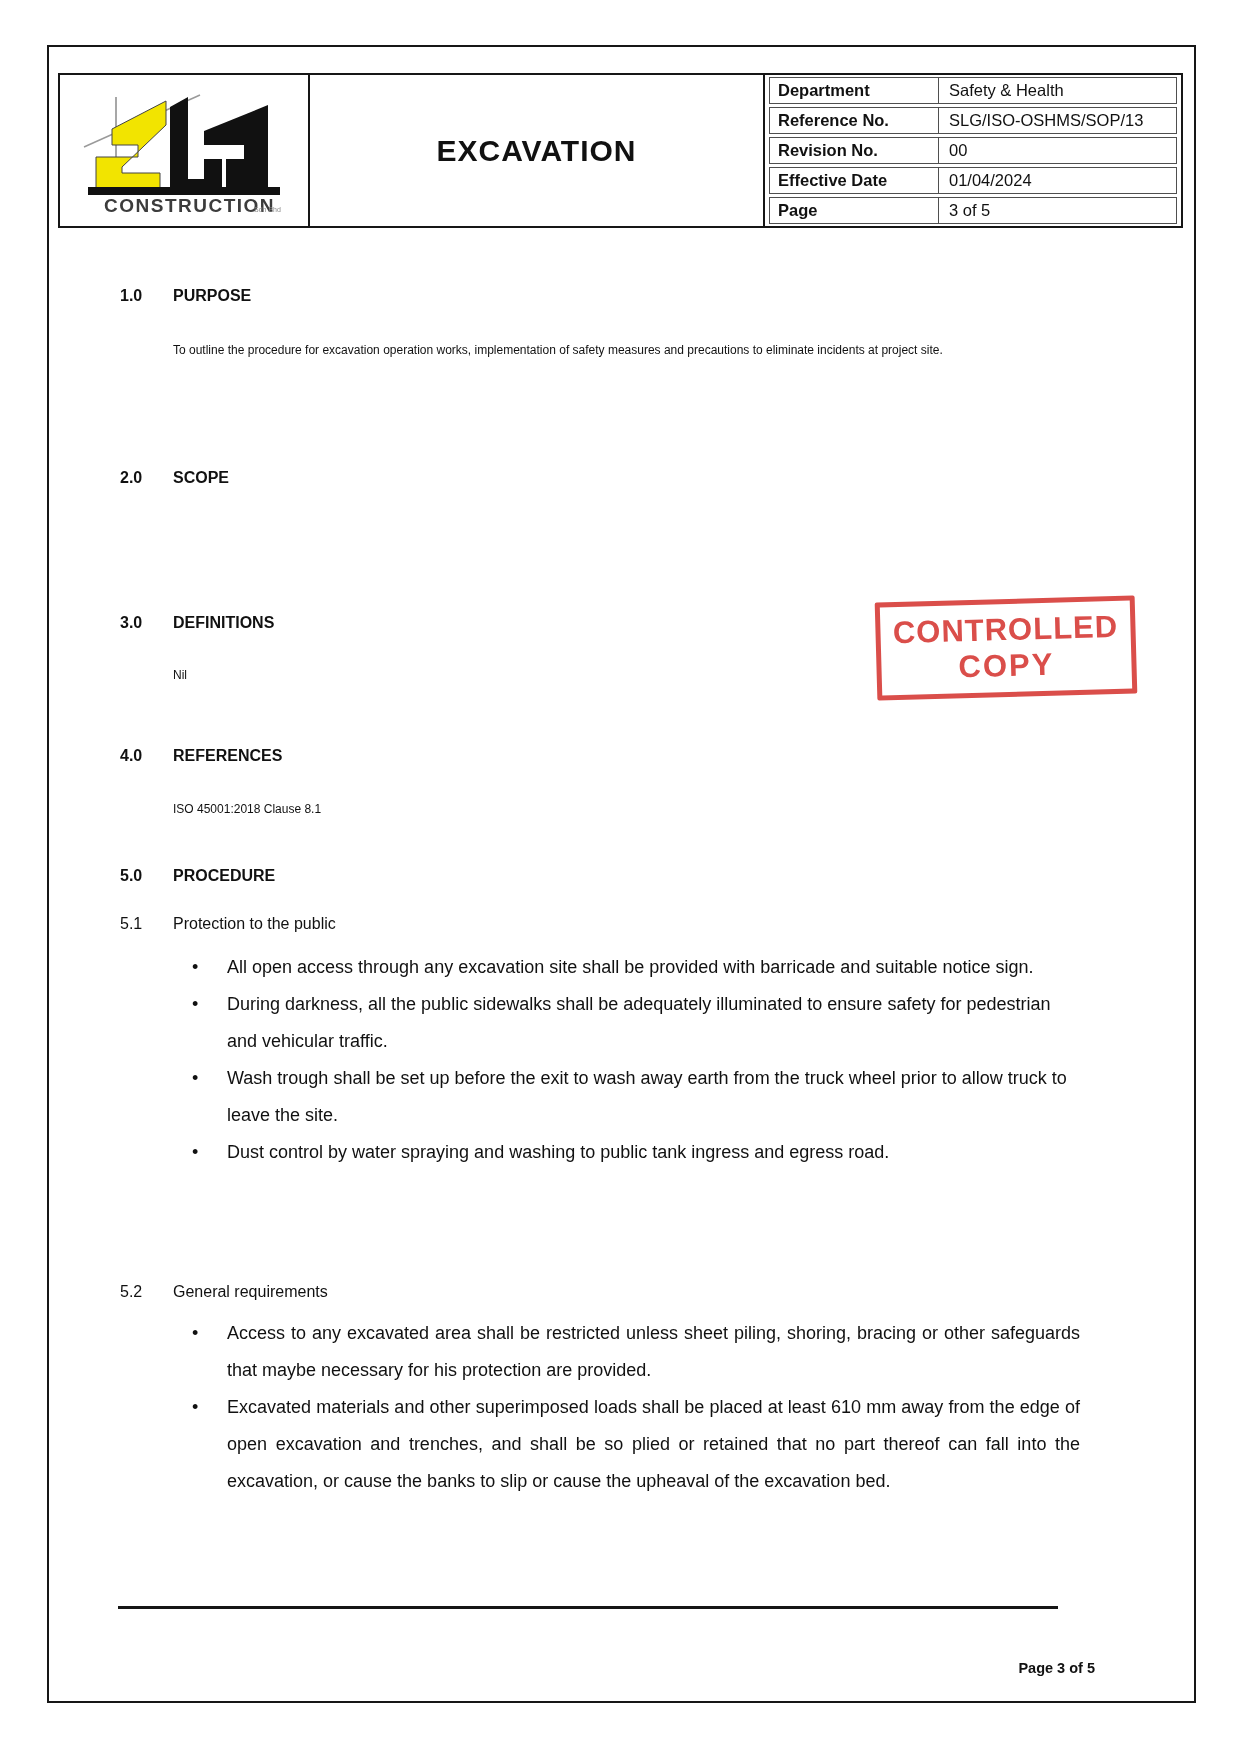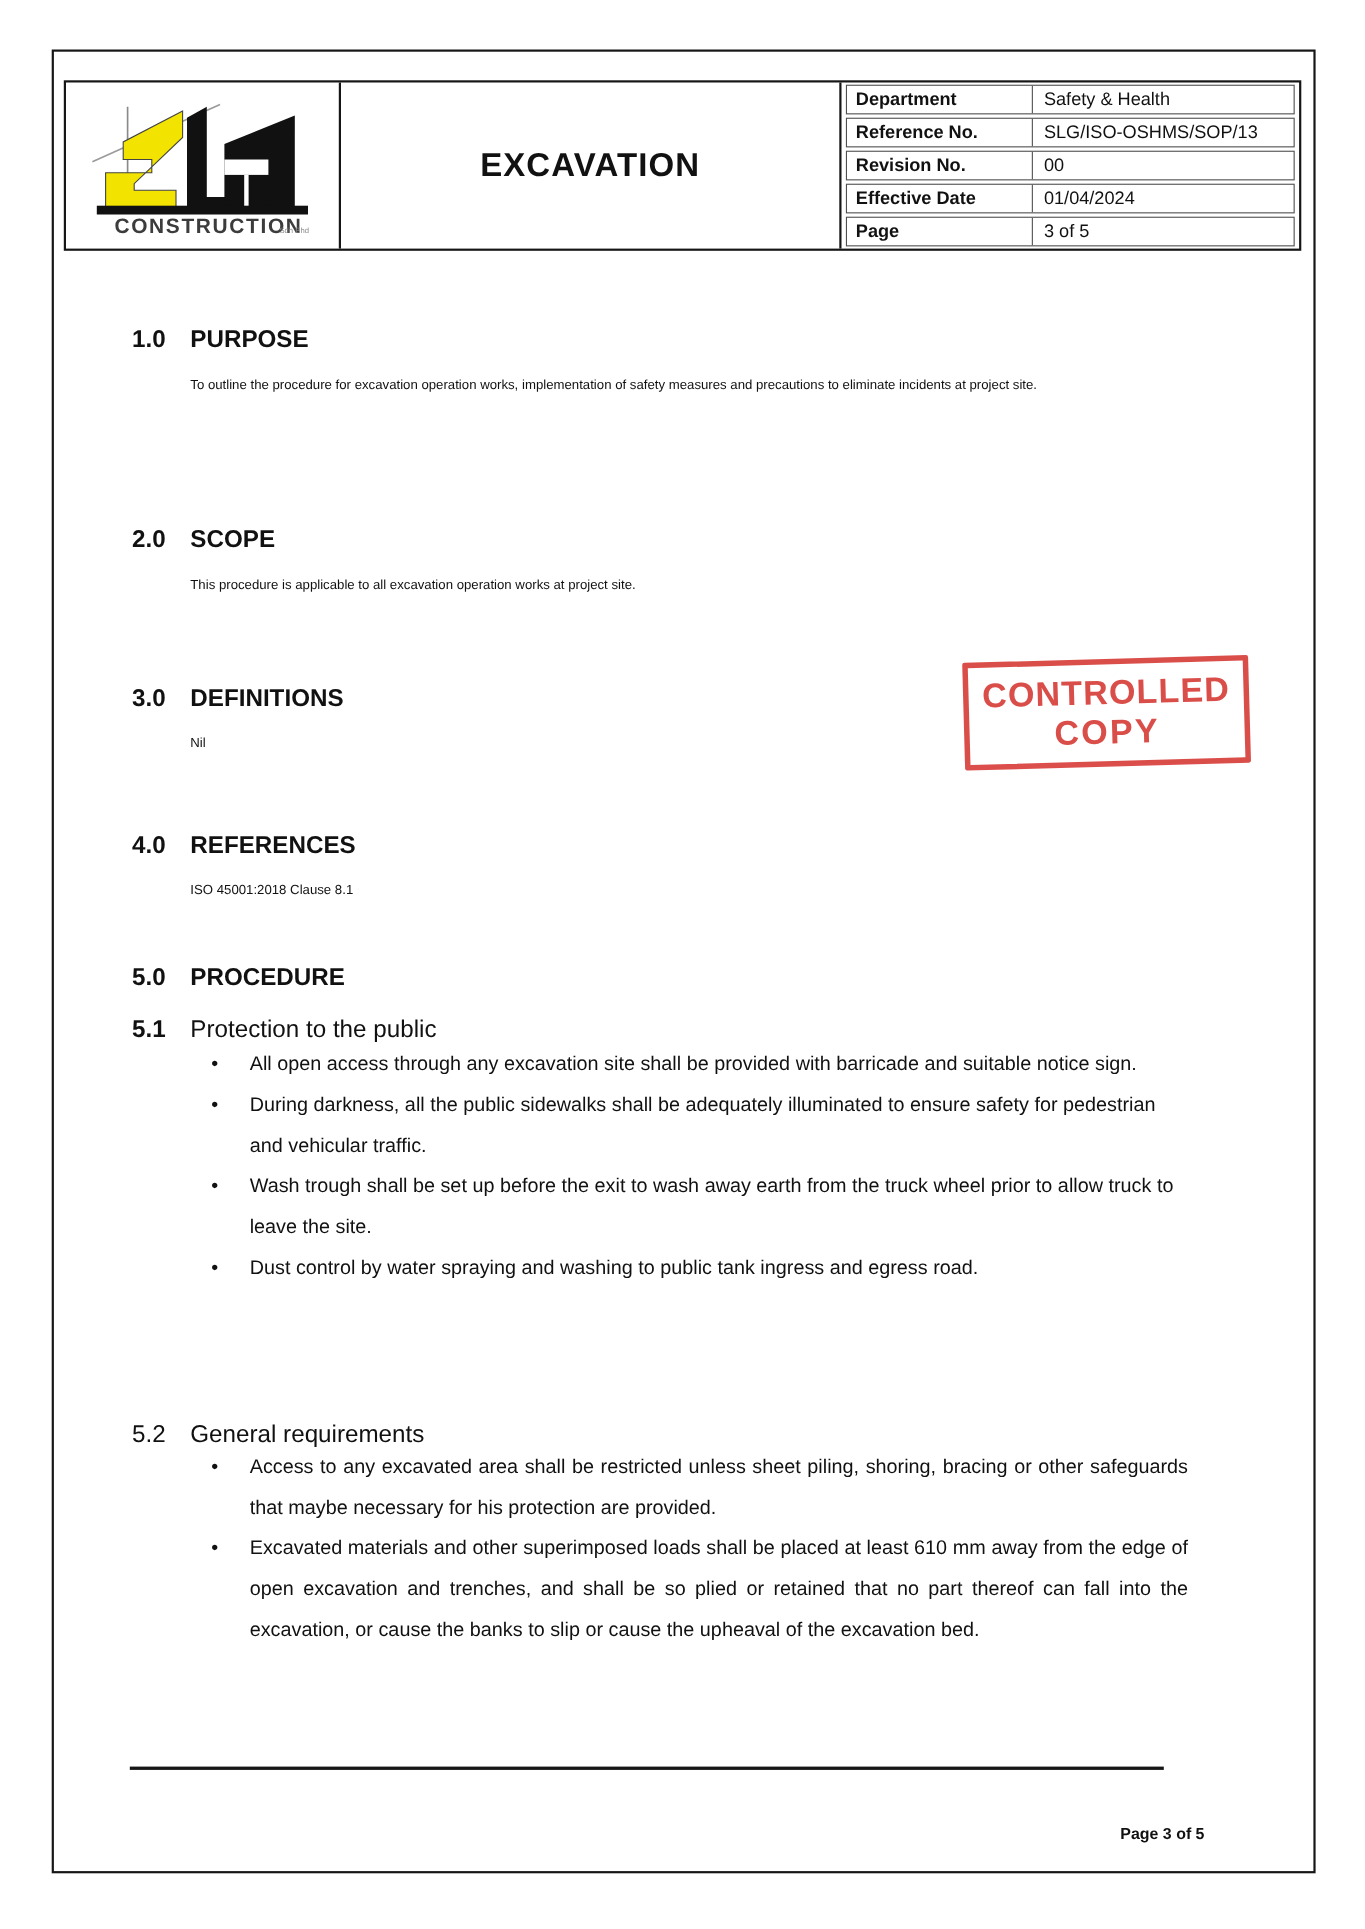--- a/index.html
+++ b/index.html
@@ -20,21 +20,21 @@
   .info-value{flex:1;font-size:16.5px;display:flex;align-items:center;padding:0 10px;}
 
   
   .stamp{position:absolute;left:876px;top:599px;width:250px;height:88px;border:5px solid #d8413d;
          transform:rotate(-1.6deg);color:#d8413d;opacity:.93;display:flex;flex-direction:column;
          align-items:center;justify-content:center;border-radius:2px;}
   .stamp .l1{font-size:31px;font-weight:bold;letter-spacing:1px;line-height:36px;}
   .stamp .l2{font-size:31px;font-weight:bold;letter-spacing:2px;line-height:36px;}
 
   
-  .hrow{position:absolute;left:120px;width:955px;display:flex;font-size:22px;font-weight:bold;line-height:24px;margin-top:12px;}
+  .hrow{position:absolute;left:120px;width:955px;display:flex;font-size:16px;font-weight:bold;line-height:24px;}
   .hrow .num{width:53px;font-weight:bold;}
   .hrow.plain{font-weight:normal;}
   .para{position:absolute;left:173px;width:900px;font-size:12px;line-height:37px;}
   .bullets{position:absolute;left:190px;width:890px;font-size:18px;line-height:37px;list-style:none;margin:0;padding:0;}
   .bullets li{position:relative;padding-left:37px;margin:0;}
   .bullets li::before{content:"\2022";position:absolute;left:2px;top:0;}
   .bullets.justify li{text-align:justify;}
 
   
   .foot-rule{position:absolute;left:118px;top:1606px;width:940px;height:3px;background:#161616;}
@@ -104,41 +104,40 @@
   <div class="hrow" style="top:284px;">
     <span class="num">1.0</span>
     <span>PURPOSE</span>
   </div>
   <div class="para" style="top:332px;">To outline the procedure for excavation operation works, implementation of safety measures and precautions to eliminate incidents at project site.</div>
 
   <div class="hrow" style="top:466px;">
     <span class="num">2.0</span>
     <span>SCOPE</span>
   </div>
-  <div class="para" style="top:513px;">This procedure is applicable to all excavation operation works at project site.</div>
 
   <div class="hrow" style="top:611px;">
     <span class="num">3.0</span>
     <span>DEFINITIONS</span>
   </div>
   <div class="para" style="top:657px;">Nil</div>
 
   <div class="hrow" style="top:744px;">
     <span class="num">4.0</span>
     <span>REFERENCES</span>
   </div>
   <div class="para" style="top:791px;">ISO 45001:2018 Clause 8.1</div>
 
   <div class="hrow" style="top:864px;">
     <span class="num">5.0</span>
     <span>PROCEDURE</span>
   </div>
 
   <div class="hrow plain" style="top:912px;">
-    <span class="num" style="font-weight:bold;">5.1</span>
+    <span class="num" style="font-weight:normal;">5.1</span>
     <span>Protection to the public</span>
   </div>
   <ul class="bullets" style="top:949px;">
     <li>All open access through any excavation site shall be provided with barricade and suitable notice sign.</li>
     <li>During darkness, all the public sidewalks shall be adequately illuminated to ensure safety for pedestrian and vehicular traffic.</li>
     <li>Wash trough shall be set up before the exit to wash away earth from the truck wheel prior to allow truck to leave the site.</li>
     <li>Dust control by water spraying and washing to public tank ingress and egress road.</li>
   </ul>
 
   <div class="hrow plain" style="top:1280px;">

